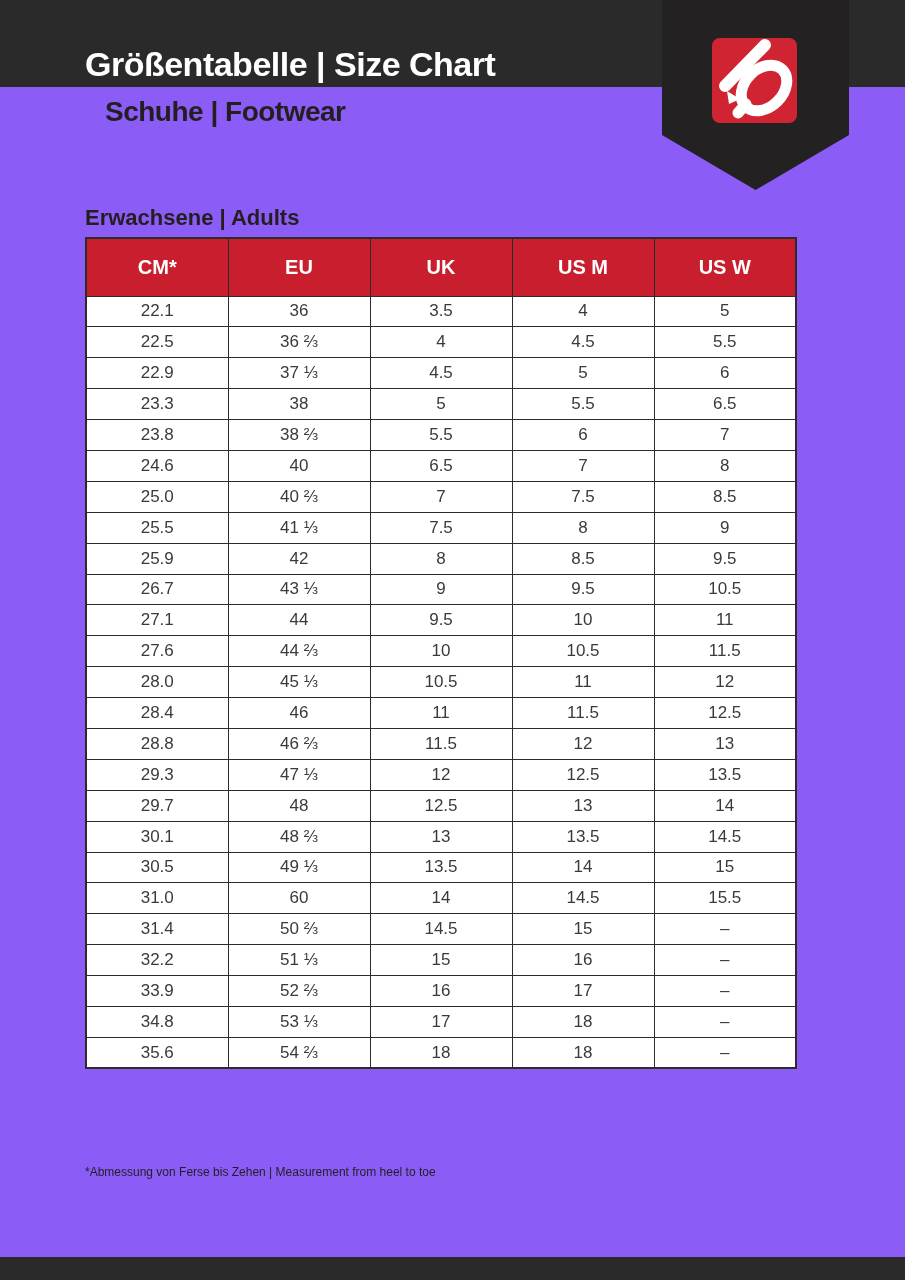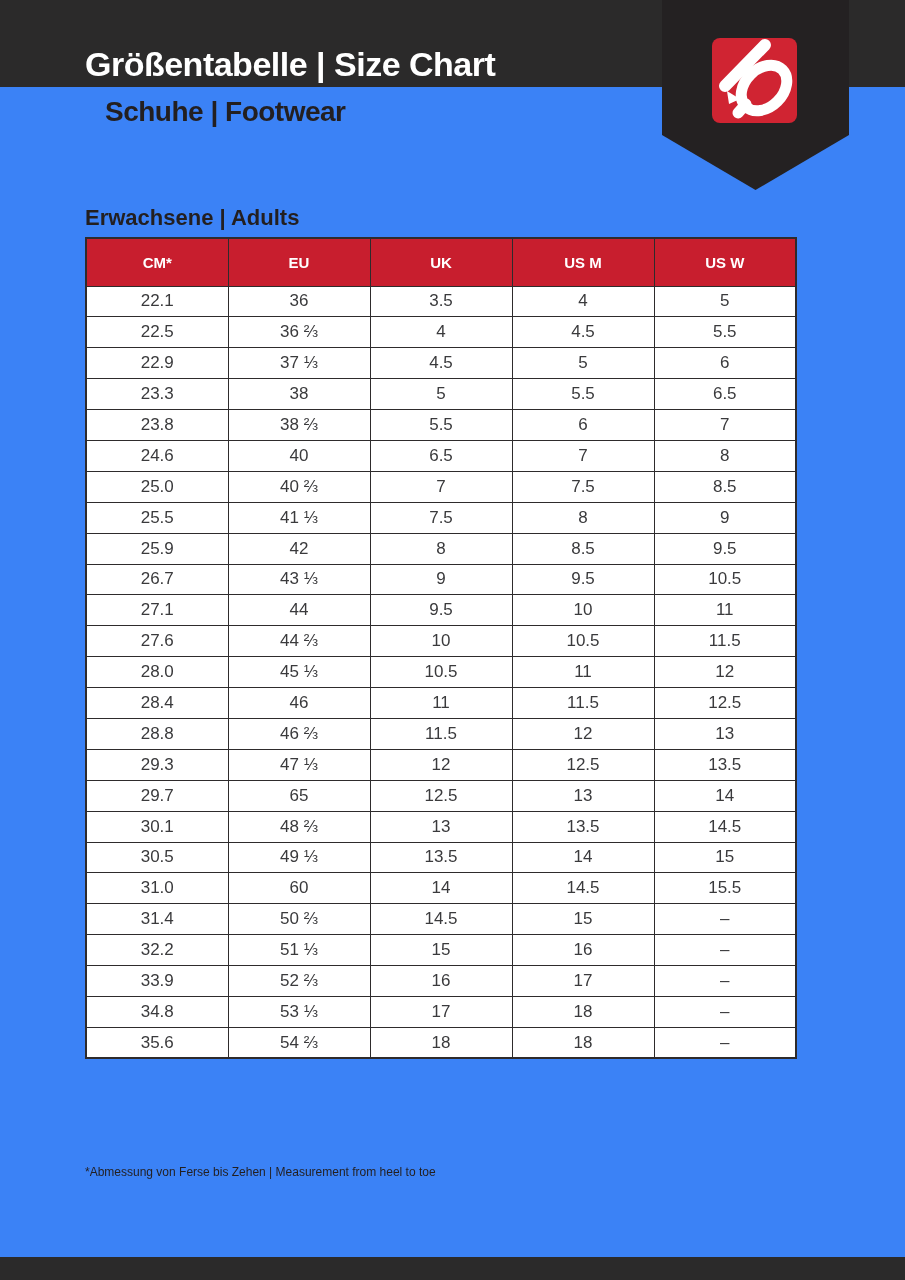--- a/index.html
+++ b/index.html
@@ -14,21 +14,21 @@
   * { margin:0; padding:0; box-sizing:border-box; }
   html,body { background:#ffffff; }
   body {
     font-family: "Liberation Sans", "DejaVu Sans", sans-serif;
     color: var(--text_dark);
   }
   .page {
     position: relative;
     width: 905px;
     height: 1280px;
-    background: #3b82f6;
+    background: #8b5cf6;
     overflow: hidden;
   }
   .banner {
     position: absolute;
     left:0; top:0;
     width: 905px; height: 87px;
     background: var(--banner);
     z-index: 1;
   }
   .banner-title {
@@ -76,24 +76,24 @@
     top: 237px;
     width: 712px;
   }
   table.size-table {
     width: 712px;
     border-collapse: collapse;
     table-layout: fixed;
     border: 2px solid var(--border);
   }
   table.size-table th {
-    height: 48px;
+    height: 58px;
     background: var(--header_red);
     color: #ffffff;
-    font-size: 15px;
+    font-size: 20px;
     font-weight: bold;
     vertical-align: middle;
     border: 1.5px solid var(--border);
   }
   table.size-table td {
     height: 30.9px;
     padding: 0;
     font-size: 17px;
     color: var(--cell_text);
     text-align: center;
@@ -270,21 +270,21 @@
           </tr>
           <tr>
             <td>29.3</td>
             <td>47 ⅓</td>
             <td>12</td>
             <td>12.5</td>
             <td>13.5</td>
           </tr>
           <tr>
             <td>29.7</td>
-            <td>65</td>
+            <td>48</td>
             <td>12.5</td>
             <td>13</td>
             <td>14</td>
           </tr>
           <tr>
             <td>30.1</td>
             <td>48 ⅔</td>
             <td>13</td>
             <td>13.5</td>
             <td>14.5</td>

